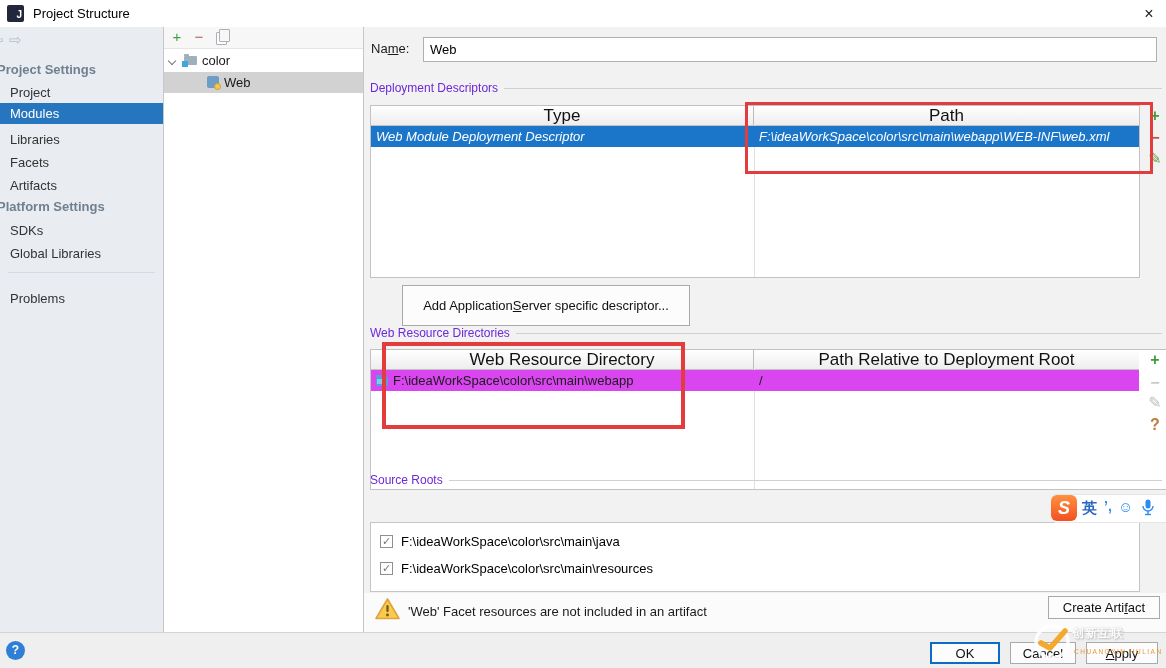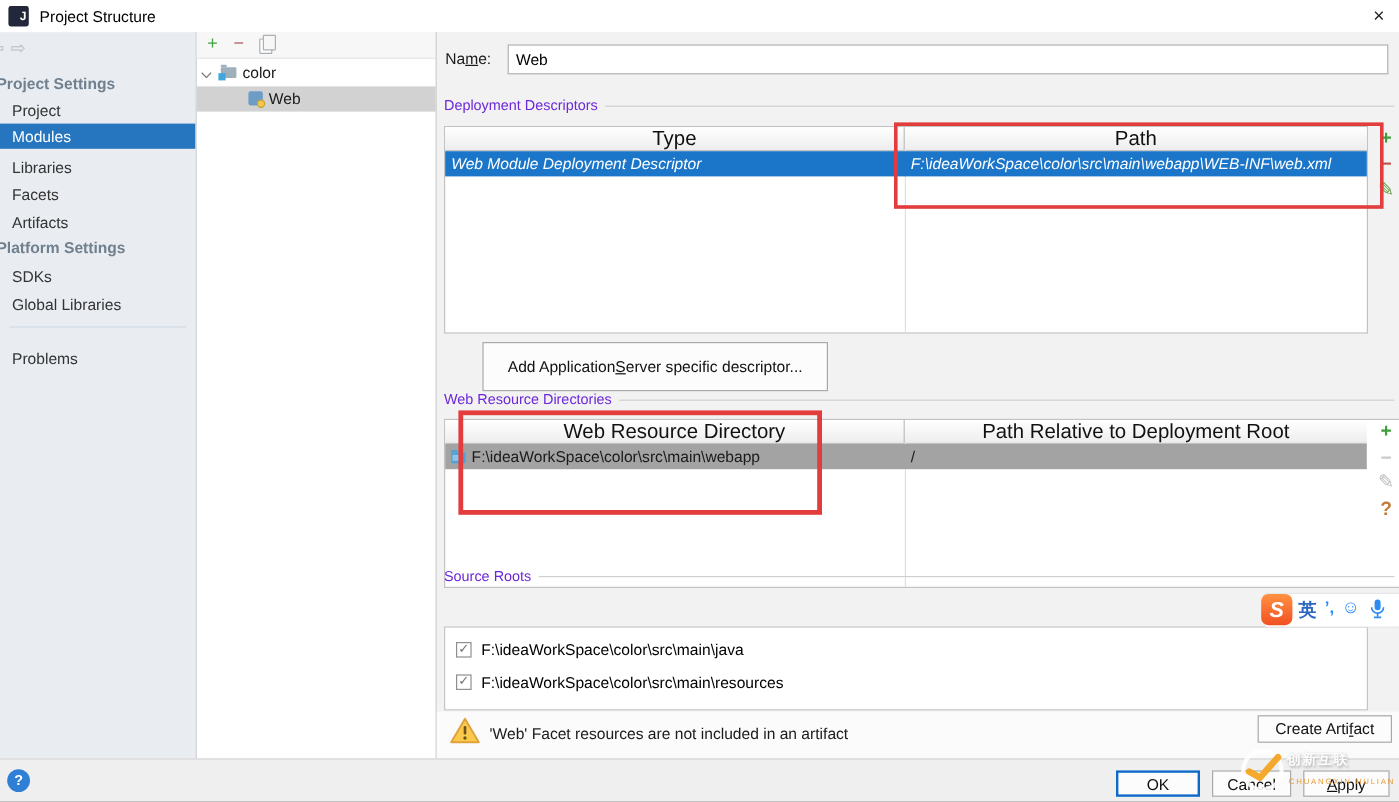--- a/index.html
+++ b/index.html
@@ -206,21 +206,21 @@
       <span class="glbl">Web Resource Directories</span>
       <span class="gline"></span>
     </div>
 
     <div class="abs tbl tbl2">
       <div class="abs thdr">
         <div class="hc hc1">Web Resource Directory</div>
         <div class="hc hc2">Path Relative to Deployment Root</div>
       </div>
       <div class="abs vgrid" style="height:120px;"></div>
-      <div class="abs trow" style="background:#a3a3a3;">
+      <div class="abs trow" style="background:#d946ef;">
         <div class="tc1"><span class="fold-blue"></span><span>F:\ideaWorkSpace\color\src\main\webapp</span></div>
         <div class="tc2">/</div>
       </div>
     </div>
     <div class="abs redrect rr2"></div>
 
     <span class="abs sicon si-plus" style="top:324px;">+</span>
     <span class="abs sicon si-minus-off" style="top:347px;">−</span>
     <span class="abs sicon si-pencil-off" style="top:367px;">✎</span>
     <span class="abs sicon si-q" style="top:389px;">?</span>

